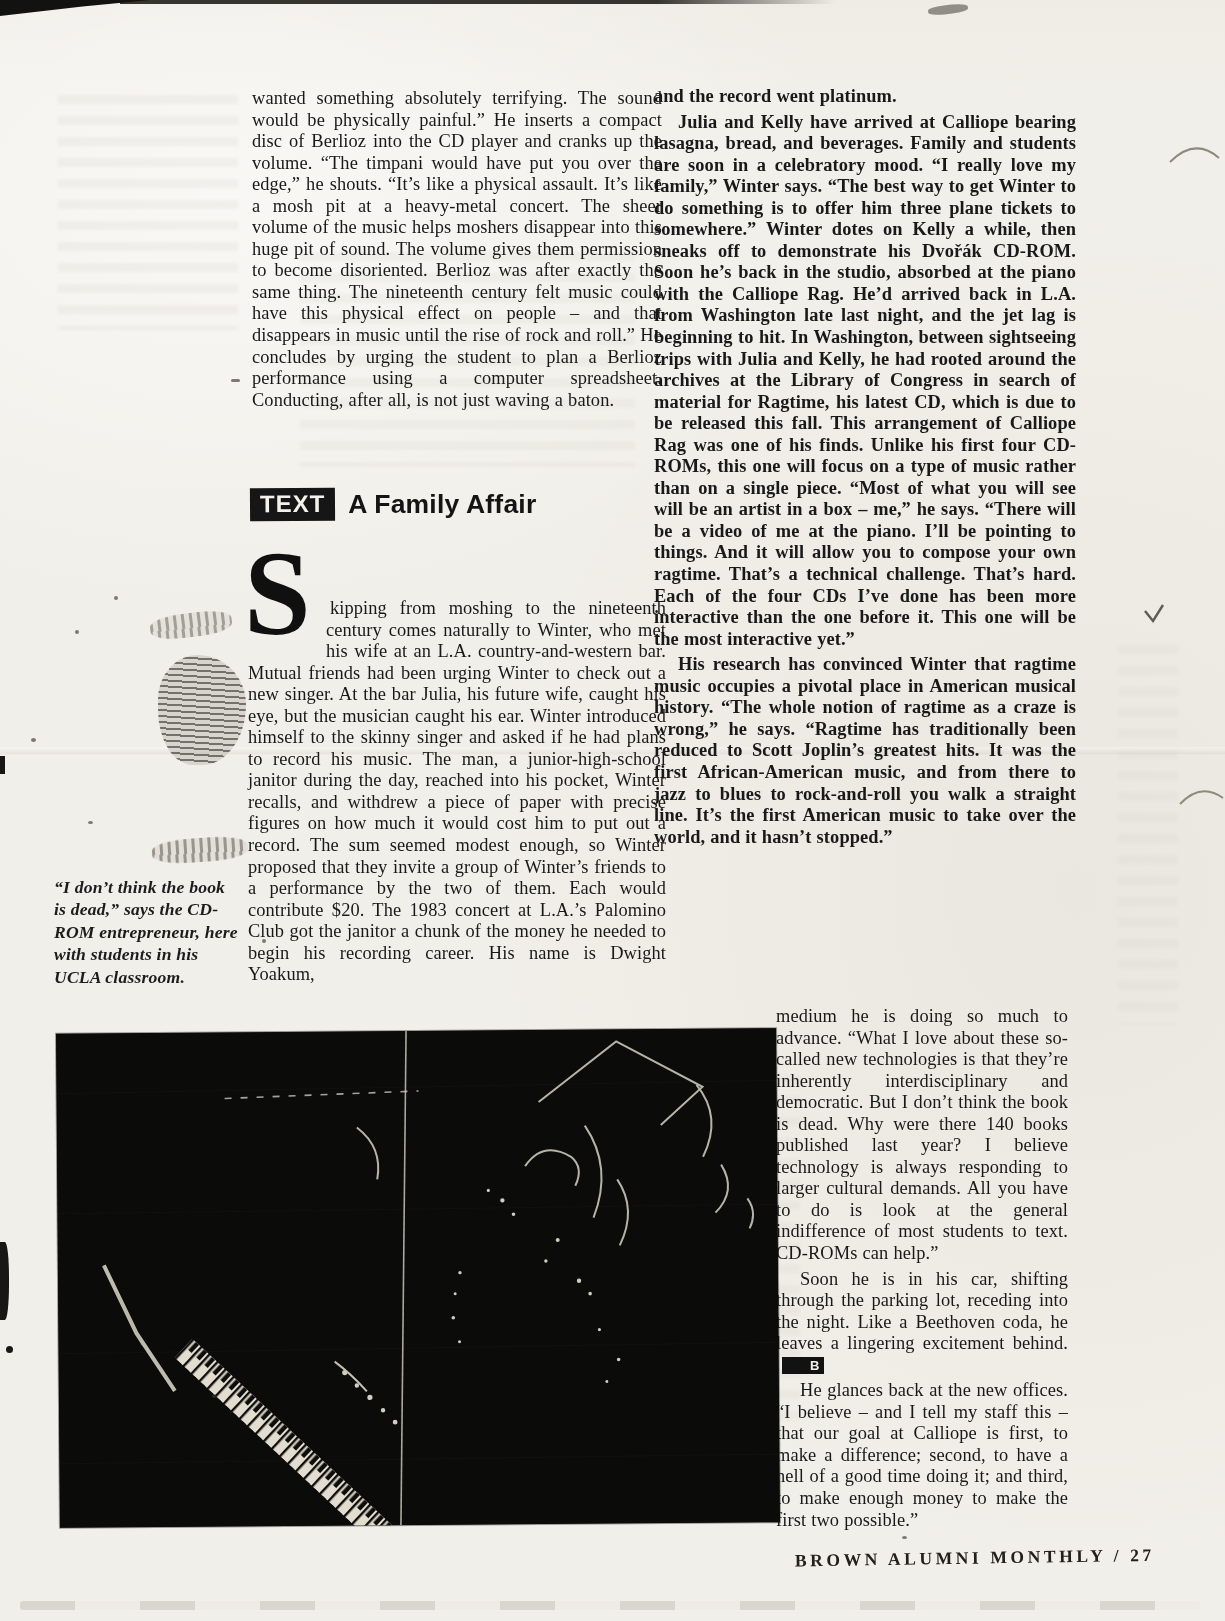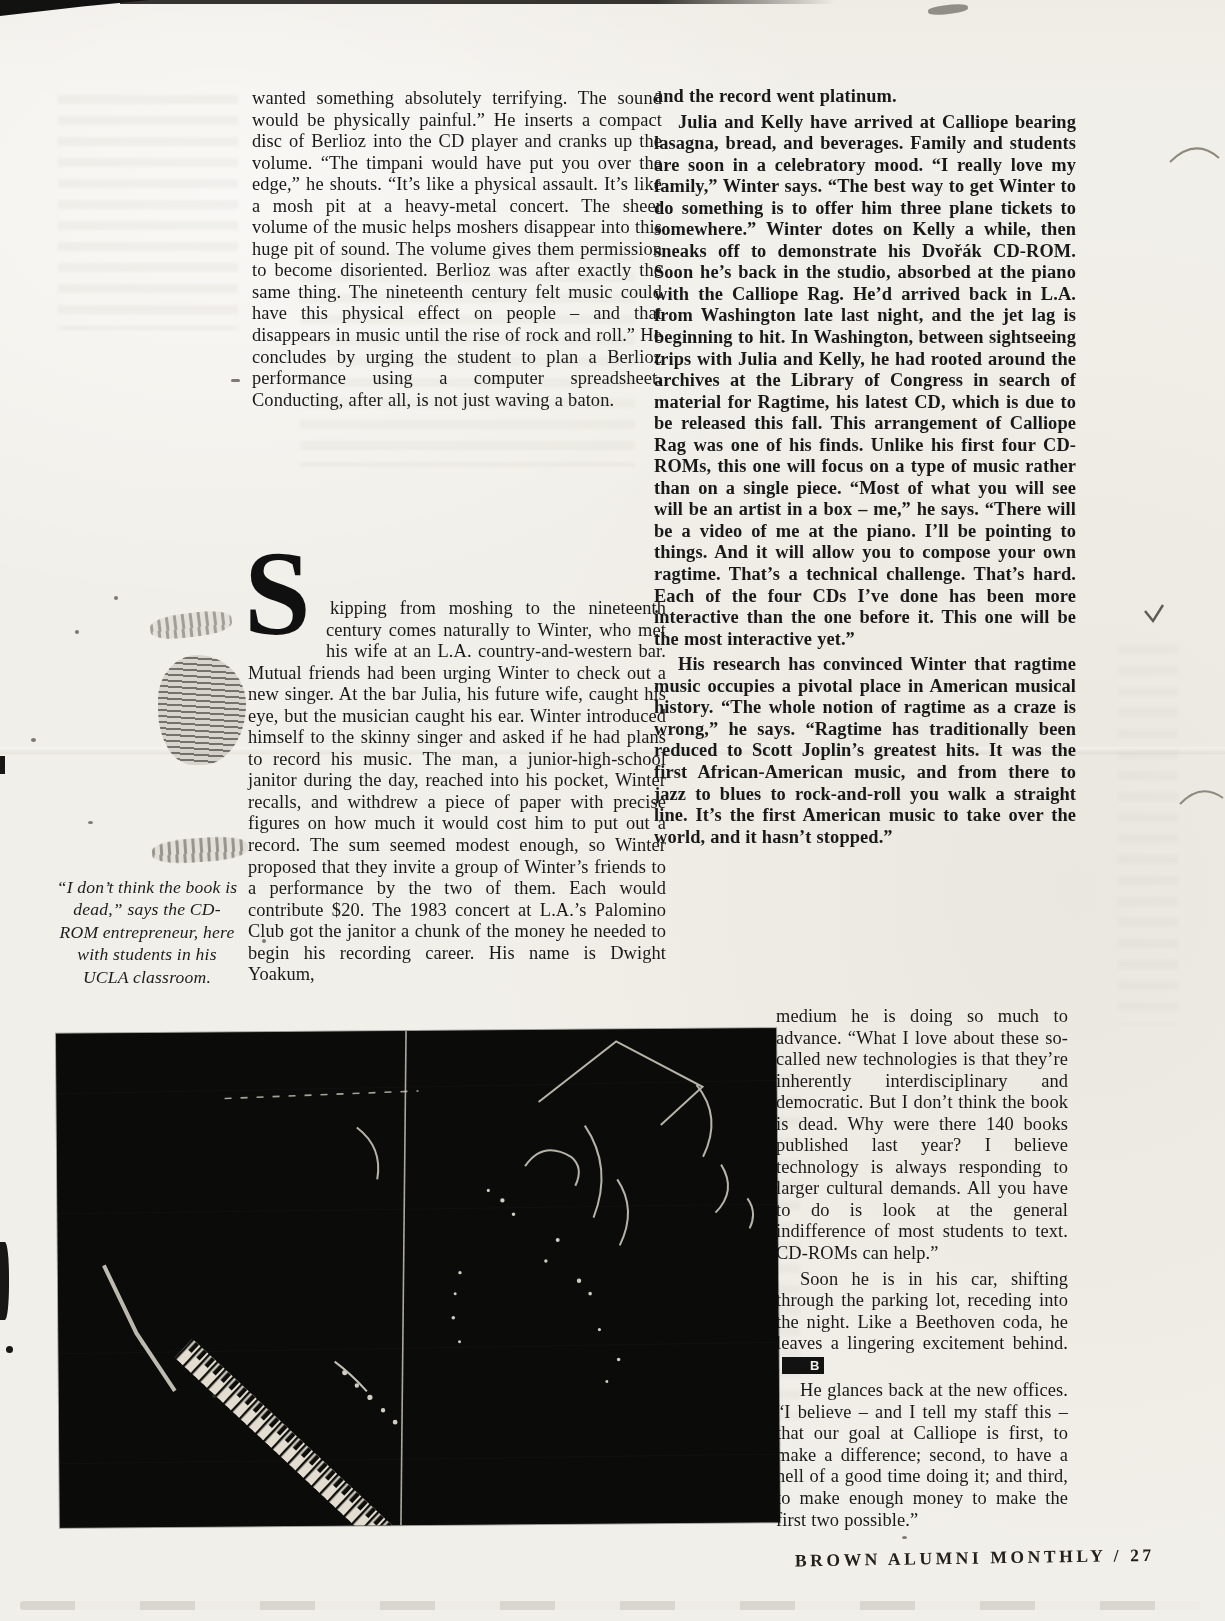--- a/index.html
+++ b/index.html
@@ -22,22 +22,22 @@
   .sect-row{display:flex;align-items:center;}
   .badge{background:#161616;color:#f4f2ec;font-family:"Liberation Sans",sans-serif;
     font-weight:bold;font-size:24px;letter-spacing:1px;padding:4px 10px 5px 10px;line-height:1;
     transform:rotate(-.4deg);}
   .sect-title{font-family:"Liberation Sans",sans-serif;font-weight:bold;font-size:26.5px;
     color:#141414;margin-left:13px;letter-spacing:.2px;}
   
   .dropcap{font-family:"Liberation Serif",serif;font-weight:bold;font-size:120px;line-height:1;color:#101010;}
   .dc-spacer{float:left;width:78px;height:44px;}
   
-  .pullquote{font-style:italic;font-weight:normal;font-size:17.6px;line-height:22.4px;color:#1c1c1c;
-    text-align:center;letter-spacing:.2px;}
+  .pullquote{font-style:italic;font-weight:bold;font-size:17.6px;line-height:22.4px;color:#1c1c1c;
+    text-align:left;letter-spacing:.2px;}
   
   .footer{font-size:17.5px;letter-spacing:3.6px;color:#23201c;text-align:right;
     transform:rotate(-.9deg);transform-origin:left bottom;font-weight:bold;font-family:"Liberation Serif",serif;}
   
   .endmark{display:inline-block;background:#121212;color:#f2efe9;font-family:"Liberation Sans",sans-serif;
     font-weight:bold;font-size:13px;line-height:1;padding:2px 4px;margin-left:6px;transform:translateY(-1px);}
   
   .photo{background:#0c0c0b;transform:rotate(-.45deg);box-shadow:0 0 0 1px rgba(20,20,20,.4);}
   
   .ghost{background:repeating-linear-gradient(180deg, rgba(100,94,82,.10) 0 9px, rgba(100,94,82,0) 9px 21px);
@@ -61,20 +61,24 @@
   <div class="abs ghost" style="left:300px;top:252px;width:335px;height:215px;opacity:.45;"></div>
   <div class="abs ghost" style="left:692px;top:1075px;width:108px;height:350px;opacity:.4;"></div>
   <div class="abs ghost" style="left:1118px;top:645px;width:60px;height:380px;opacity:.35;"></div>
 
   <div class="abs fold" style="left:0;top:747px;width:1225px;height:8px;opacity:.6;"></div>
 
   <div class="abs bodytext" style="left:248px;top:84px;width:418px;">
     <p>wanted something absolutely terrifying. The sound would be physically painful.” He inserts a compact disc of Berlioz into the CD player and cranks up the volume. “The timpani would have put you over the edge,” he shouts. “It’s like a physical assault. It’s like a mosh pit at a heavy-metal concert. The sheer volume of the music helps moshers disappear into this huge pit of sound. The volume gives them permission to become disoriented. Berlioz was after exactly the same thing. The nineteenth century felt music could have this physical effect on people – and that disappears in music until the rise of rock and roll.” He concludes by urging the student to plan a Berlioz performance using a computer spreadsheet. Conducting, after all, is not just waving a baton.</p>
   </div>
 
+  <div class="abs sect-row" style="left:250px;top:488px;">
+    <span class="badge">TEXT</span>
+    <span class="sect-title">A Family Affair</span>
+  </div>
 
   <div class="abs dropcap" style="left:244px;top:534px;">S</div>
 
   <div class="abs bodytext" style="left:248px;top:598px;width:418px;">
     <span class="dc-spacer"></span>
     <p style="display:inline;">kipping from moshing to the nineteenth century comes naturally to Winter, who met his wife at an L.A. country-and-western bar. Mutual friends had been urging Winter to check out a new singer. At the bar Julia, his future wife, caught his eye, but the musician caught his ear. Winter introduced himself to the skinny singer and asked if he had plans to record his music. The man, a junior-high-school janitor during the day, reached into his pocket, Winter recalls, and withdrew a piece of paper with precise figures on how much it would cost him to put out a record. The sum seemed modest enough, so Winter proposed that they invite a group of Winter’s friends to a performance by the two of them. Each would contribute $20. The 1983 concert at L.A.’s Palomino Club got the janitor a chunk of the money he needed to begin his recording career. His name is Dwight Yoakum,</p>
   </div>
 
   <div class="abs pullquote" style="left:54px;top:876px;width:186px;">“I don’t think the book is dead,” says the CD-ROM entrepreneur, here with students in his UCLA classroom.</div>
 

